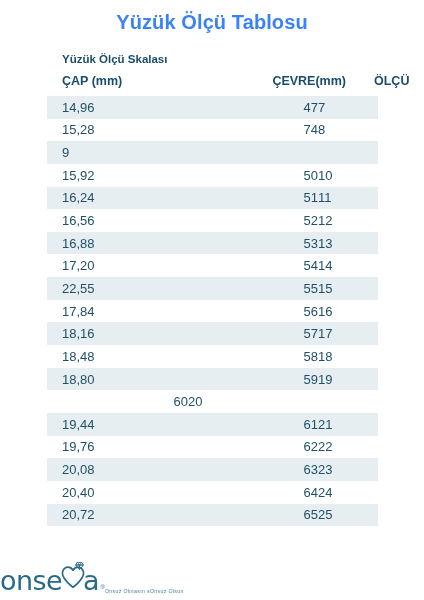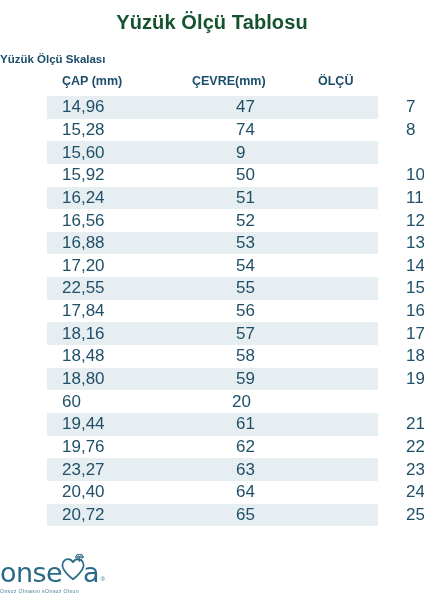--- a/index.html
+++ b/index.html
@@ -10,82 +10,82 @@
     width: 424px;
     height: 600px;
     background: #ffffff;
     font-family: "Liberation Sans", sans-serif;
     overflow: hidden;
     position: relative;
   }
 
   #page-title {
     text-align: center;
-    color: #14532d;
+    color: #3b82f6;
     font-size: 20px;
     font-weight: bold;
     letter-spacing: 0.1px;
     padding-top: 9px;
     margin: 0;
     line-height: 26px;
   }
 
   #scale-section {
     margin-top: 16px;
   }
 
   .subtitle {
     color: #1b4d6b;
     font-size: 11.5px;
     font-weight: bold;
+    padding-left: 62px;
     line-height: 16px;
   }
 
   .col-head-row {
     display: flex;
     padding-left: 62px;
     margin-top: 5px;
     color: #1b4d6b;
     font-size: 12.5px;
     font-weight: bold;
     line-height: 18px;
+    gap: 28px;
   }
 
   .c1 { width: 130px; flex: 0 0 130px; }
-  .c2 { width: 126px; flex: 0 0 126px; }
+  .c2 { width: 126px; flex: 0 0 126px; text-align: right; }
   .c3 { flex: 1 1 auto; }
 
   #size-table {
     margin-top: 6px;
   }
 
   .table-row {
     display: flex;
     width: 331px;
     margin-left: 47px;
     height: 22.65px;
     align-items: center;
     padding-left: 15px;
     box-sizing: border-box;
     color: #1f5068;
-    font-size: 17px;
-    gap: 44px;
+    font-size: 13px;
   }
   .table-row.alt {
     background: #e7eef2;
   }
 
   #brand-footer {
     position: absolute;
     left: 0;
     right: 0;
     bottom: 6px;
     display: flex;
-    flex-direction: column;
-    align-items: flex-start;
+    align-items: flex-end;
   }
   #brand-lockup {
     display: flex;
     align-items: flex-end;
     justify-content: center;
     height: 30px;
   }
   #brand-word {
     color: #2a6a87;
     font-size: 27px;
@@ -137,21 +137,20 @@
         <div class="c1">14,96</div>
         <div class="c2">47</div>
         <div class="c3">7</div>
       </div>
       <div class="table-row">
         <div class="c1">15,28</div>
         <div class="c2">74</div>
         <div class="c3">8</div>
       </div>
       <div class="table-row alt">
-        <div class="c1">15,60</div>
         <div class="c3">9</div>
       </div>
       <div class="table-row">
         <div class="c1">15,92</div>
         <div class="c2">50</div>
         <div class="c3">10</div>
       </div>
       <div class="table-row alt">
         <div class="c1">16,24</div>
         <div class="c2">51</div>
@@ -205,21 +204,21 @@
         <div class="c1">19,44</div>
         <div class="c2">61</div>
         <div class="c3">21</div>
       </div>
       <div class="table-row">
         <div class="c1">19,76</div>
         <div class="c2">62</div>
         <div class="c3">22</div>
       </div>
       <div class="table-row alt">
-        <div class="c1">23,27</div>
+        <div class="c1">20,08</div>
         <div class="c2">63</div>
         <div class="c3">23</div>
       </div>
       <div class="table-row">
         <div class="c1">20,40</div>
         <div class="c2">64</div>
         <div class="c3">24</div>
       </div>
       <div class="table-row alt">
         <div class="c1">20,72</div>

